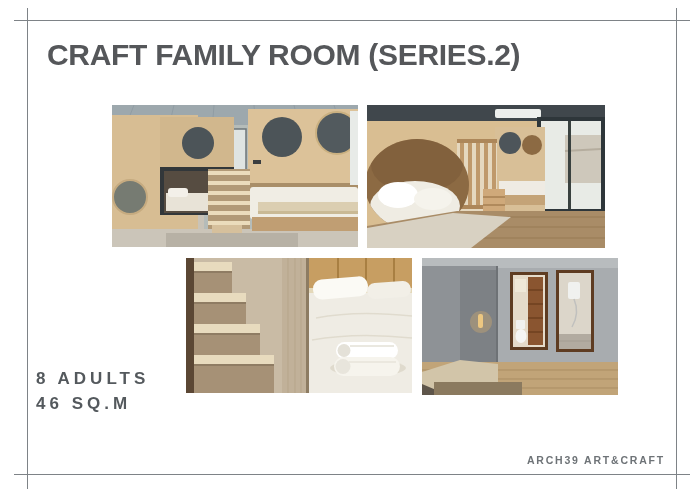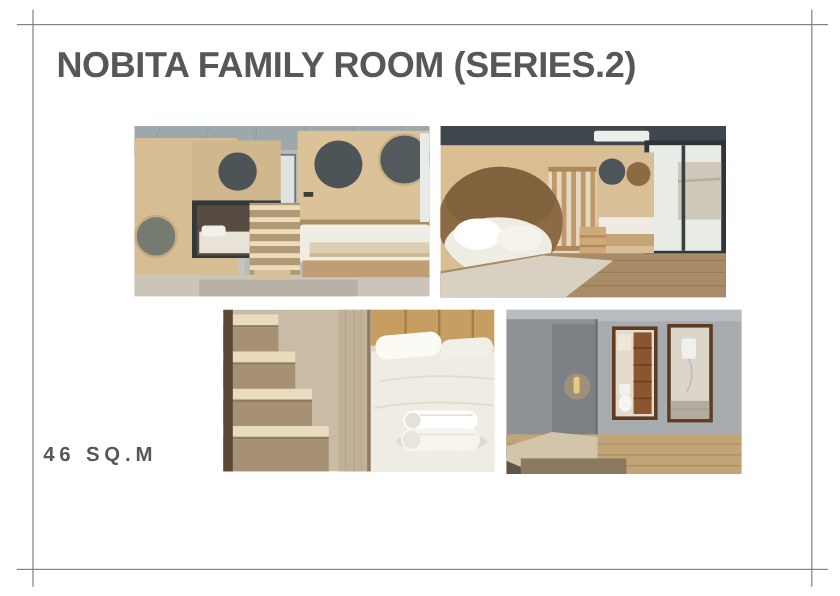--- a/index.html
+++ b/index.html
@@ -60,21 +60,21 @@
 </head>
 <body>
 
 <div class="slide">
 
   <div class="frame-line frame-top"></div>
   <div class="frame-line frame-bottom"></div>
   <div class="frame-line frame-left"></div>
   <div class="frame-line frame-right"></div>
 
-  <h1 class="page-title">NOBITA FAMILY ROOM (SERIES.2)</h1>
+  <h1 class="page-title">CRAFT FAMILY ROOM (SERIES.2)</h1>
 
   <svg class="photo photo-1" viewBox="0 0 246 142" preserveAspectRatio="none" role="img" aria-label="Bunk room overview with round porthole windows, central wooden staircase and queen bed">
     <rect x="0" y="0" width="246" height="142" fill="#c9c3b7"></rect>
     <rect x="0" y="0" width="246" height="26" fill="#9da8ad"></rect>
     <g stroke="#8b98a0" stroke-width="1" opacity="0.7">
       <line x1="22" y1="0" x2="12" y2="26"></line>
         <line x1="62" y1="0" x2="56" y2="26"></line>
       <line x1="102" y1="0" x2="100" y2="26"></line>
         <line x1="142" y1="0" x2="144" y2="26"></line>
       <line x1="182" y1="0" x2="188" y2="26"></line>
@@ -242,17 +242,19 @@
       <line x1="0" y1="112" x2="196" y2="112"></line>
         <line x1="0" y1="121" x2="196" y2="121"></line>
         <line x1="0" y1="130" x2="196" y2="130"></line>
     </g>
     <path d="M0,137 L0,114 L38,102 L76,106 L76,137 Z" fill="#d2c5a9"></path>
     <path d="M0,137 L0,126 L26,137 Z" fill="#5e554a"></path>
     <rect x="12" y="124" width="88" height="13" fill="#8b7a5f"></rect>
   </svg>
 
   <div class="features">
+    <div class="feature-item">8 ADULTS</div>
     <div class="feature-item">46 SQ.M</div>
   </div>
 
+  <div class="credit">ARCH39 ART&amp;CRAFT</div>
 
 </div>
 
 </body></html>

